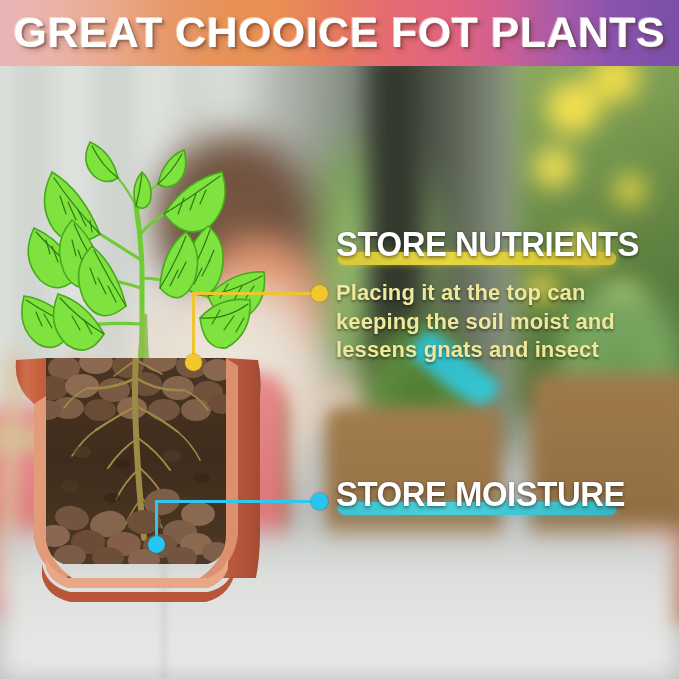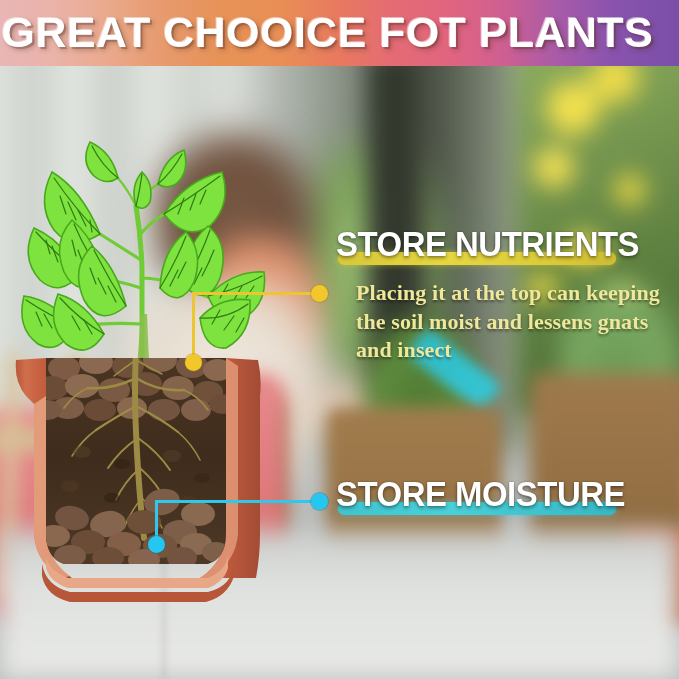--- a/index.html
+++ b/index.html
@@ -169,21 +169,21 @@
     filter:blur(3px);
   }
 
   
   .banner{
     position:absolute; left:0; top:0; width:100%; height:66px;
     background:linear-gradient(90deg,
       #e9b6b6 0%, #eab3a8 8%, #eaa98c 16%, #e79a6d 24%,
       #e79256 33%, #e98f55 41%, #e8795f 50%, #e46b74 58%,
       #e2657f 66%, #cf5f91 74%, #a95ba8 82%, #8a53ad 90%, #7a4fa8 100%);
-    display:flex; align-items:center; justify-content:flex-start;
+    display:flex; align-items:center; justify-content:center;
     overflow:hidden;
   }
   .banner-title{
     font-family:"Liberation Sans", sans-serif;
     font-weight:700;
     font-size:42px;
     letter-spacing:0.5px;
     color:#ffffff;
     white-space:nowrap;
     transform:scaleX(1.02);
@@ -257,27 +257,26 @@
     background:linear-gradient(90deg,#d8c83a,#e6d63f 40%,#dccb38 75%,#cdbc33);
     box-shadow:0 0 7px rgba(215,200,60,.55);
   }
   .underbar.cyan{
     background:linear-gradient(90deg,#3fc4cf,#49d0d9 40%,#3ec2cd 75%,#35b7c4);
     box-shadow:0 0 8px rgba(70,200,215,.55);
   }
 
   .body-text{
     margin-top:18px;
-    font-family:Liberation Serif, serif;
+    font-family:Liberation Sans, sans-serif;
     font-weight:700;
     font-size:22px;
     line-height:1.30;
     letter-spacing:0.1px;
     text-shadow:0 2px 3px rgba(0,0,0,.45);
-    margin-left:20px;
   }
   .body-yellow{ color:#efe79a; }
   .body-cyan  { color:#9fe4ec; }
 </style>
 </head>
 <body>
 
 <div class="stage">
 
   <div class="photo">

